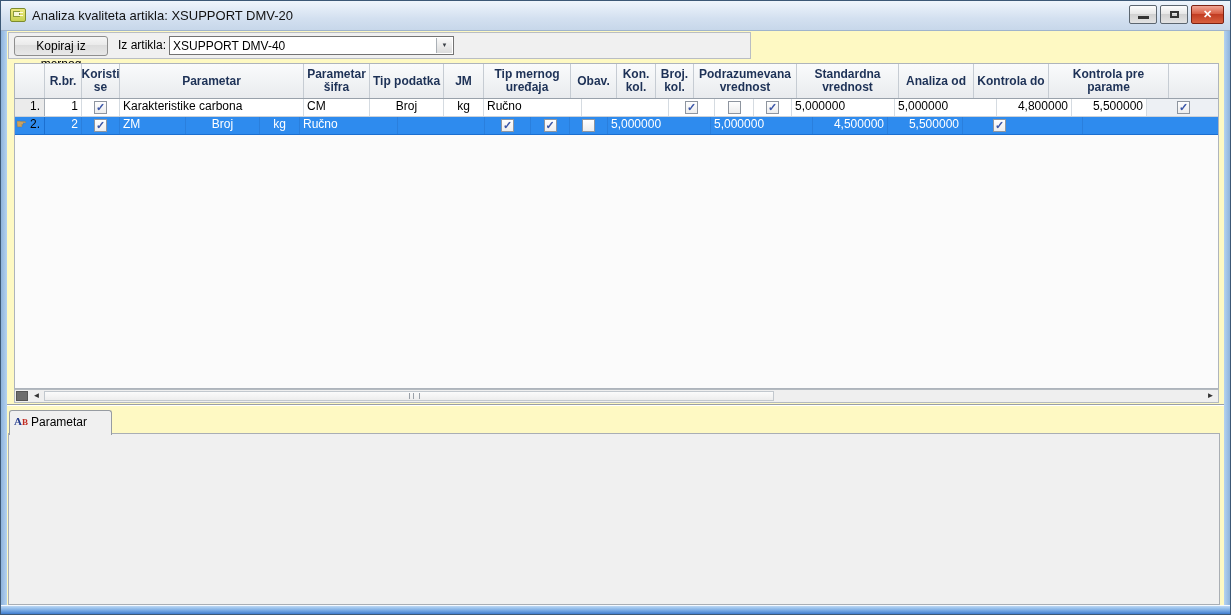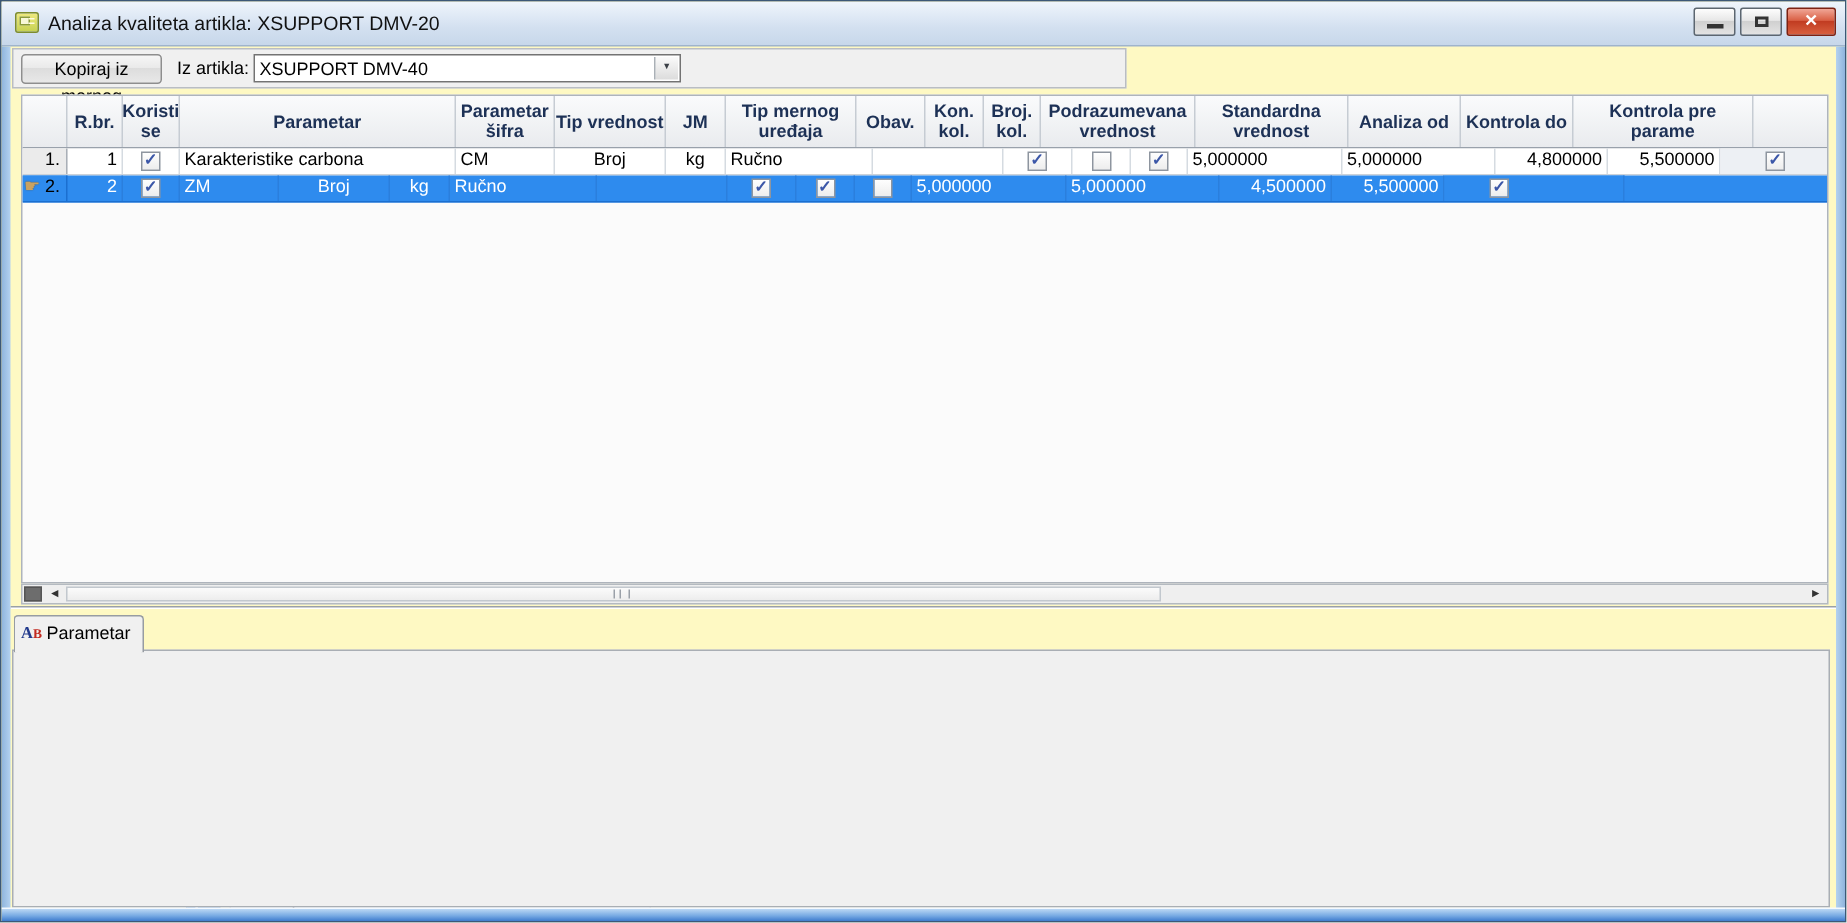--- a/index.html
+++ b/index.html
@@ -40,21 +40,21 @@
   .cb span{display:block;font-size:11px;line-height:10px;font-weight:bold;color:#3c57a8;}
   .gc .cb{margin-top:1px;}
   .hscroll{position:absolute;left:13px;top:388px;width:1205px;height:14px;border:1px solid #b4bac0;background:#efefef;box-sizing:border-box;}
   .sthumb-box{position:absolute;left:1px;top:1px;width:12px;height:10px;background:#6d6d6d;border:1px solid #555;box-sizing:border-box;}
   .sarrow{position:absolute;top:0px;width:13px;height:12px;font-size:8px;line-height:12px;text-align:center;color:#333;}
   .sarrow.l{left:15px;} .sarrow.r{right:1px;}
   .sthumb{position:absolute;left:29px;top:1px;width:730px;height:10px;background:linear-gradient(#fbfbfb,#ededed);border:1px solid #c2c8ce;box-sizing:border-box;}
   .grip{position:absolute;left:50%;top:1px;width:9px;height:6px;border-left:1px solid #9aa0a8;border-right:1px solid #9aa0a8;}
   .grip i{position:absolute;left:3px;top:0;width:1px;height:6px;background:#9aa0a8;}
   .divider{position:absolute;left:6px;top:403px;width:1217px;height:1px;background:#9aa0a6;border-bottom:1px solid #fff;}
-  .tab{position:absolute;left:8px;top:409px;height:24px;padding:0 8px 0 4px;background:#f0f0f0;border:1px solid #979ca2;border-bottom:none;border-radius:3px 3px 0 0;z-index:3;font-size:12px;line-height:22px;}
+  .tab{position:absolute;left:8px;top:409px;height:24px;padding:0 24px 0 4px;background:#f0f0f0;border:1px solid #979ca2;border-bottom:none;border-radius:3px 3px 0 0;z-index:3;font-size:12px;line-height:22px;}
   .tab .ticon{display:inline-block;width:17px;vertical-align:middle;margin-top:-3px;}
   .tab .ta{font-weight:bold;font-size:11px;color:#223a8c;font-family:"Liberation Serif",serif;}
   .tab .tb2{font-weight:bold;font-size:9px;color:#c22a20;font-family:"Liberation Serif",serif;}
   .dpanel{position:absolute;left:7px;top:432px;width:1212px;height:172px;border:1px solid #a9aeb4;background:#f0f0f0;box-sizing:border-box;z-index:2;}
   .fx{position:absolute;width:23px;height:20px;border:1px solid #2a6cb4;border-radius:3px;background:linear-gradient(#7cbcf6,#3487dd 50%,#2a77cc);color:#fff;font-size:12px;font-style:italic;font-weight:bold;text-align:center;line-height:18px;box-sizing:border-box;}
   .cbx{position:absolute;}
   .b-left{position:absolute;left:0;top:30px;bottom:8px;width:6px;background:linear-gradient(90deg,#8fb4dc,#b4d2f0);z-index:4;}
   .b-right{position:absolute;right:0;top:30px;bottom:8px;width:6px;background:linear-gradient(90deg,#b4d2f0,#8fb4dc);z-index:4;}
   .b-bottom{position:absolute;left:0;right:0;bottom:0;height:9px;background:linear-gradient(#bcd8f4,#79abe4 55%,#3f7cce);border-top:1px solid #f4f9ff;box-sizing:border-box;z-index:4;}
   .bold{font-weight:bold;}
@@ -90,21 +90,21 @@
 
   <div class="grid">
     <div class="ghead">
       <div class="hc c-num"></div>
       <div class="hc c-rbr">R.br.</div>
       <div class="hc c-kor">Koristi
 se</div>
       <div class="hc c-par">Parametar</div>
       <div class="hc c-sif">Parametar
 šifra</div>
-      <div class="hc c-tip">Tip vrednost</div>
+      <div class="hc c-tip">Tip podatka</div>
       <div class="hc c-jm">JM</div>
       <div class="hc c-mer">Tip mernog
 uređaja</div>
       <div class="hc c-obav">Obav.</div>
       <div class="hc c-kon">Kon.
 kol.</div>
       <div class="hc c-rasp">Broj.
 kol.</div>
       <div class="hc c-pod">Podrazumevana
 vrednost</div>

